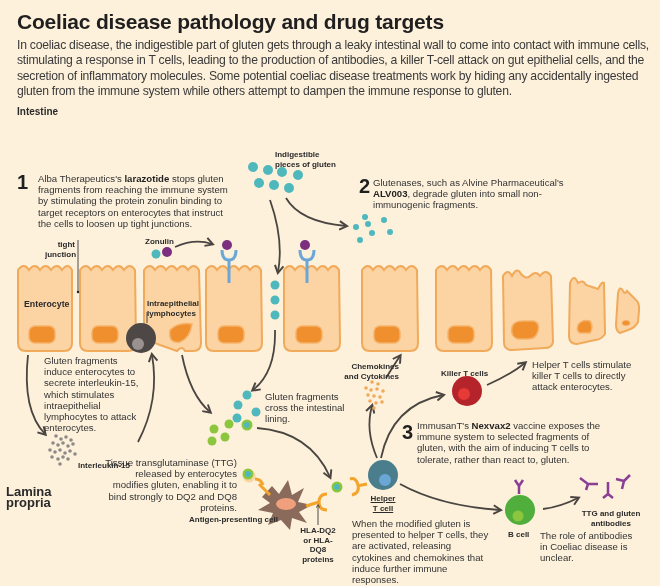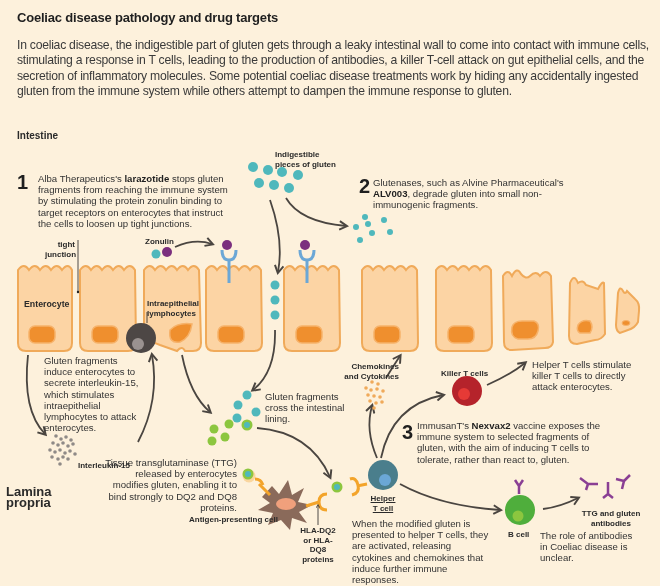--- a/index.html
+++ b/index.html
@@ -5,41 +5,41 @@
   html, body { margin: 0; padding: 0; }
   body {
     width: 660px; height: 586px; overflow: hidden;
     background: #fdf1dc;
     font-family: "Liberation Sans", sans-serif;
     color: #2b2b2b;
     position: relative;
   }
   .title {
     position: absolute; left: 17px; top: 10px;
-    font-size: 13px; font-weight: bold; color: #1f1f1f; letter-spacing: -0.2px;
+    font-size: 21px; font-weight: bold; color: #1f1f1f; letter-spacing: -0.2px;
   }
   .intro {
     position: absolute; left: 17px; top: 38px; width: 640px;
     font-size: 12.2px; line-height: 15.3px; color: #3a3a3a; letter-spacing: -0.25px;
   }
   .section-label {
     position: absolute; font-weight: bold; color: #2a2a2a;
   }
   .t { position: absolute; font-size: 9.6px; line-height: 11.2px; color: #333; }
   .lbl { position: absolute; font-size: 8px; line-height: 9.5px; font-weight: bold; color: #2a2a2a; }
   .num { position: absolute; font-size: 20px; font-weight: bold; color: #1f1f1f; line-height: 20px; }
   b { font-weight: bold; color: #1f1f1f; }
   svg.art { position: absolute; left: 0; top: 0; }
 </style>
 </head>
 <body>
 
 <div class="title">Coeliac disease pathology and drug targets</div>
 <div class="intro">In coeliac disease, the indigestible part of gluten gets through a leaky intestinal wall to come into contact with immune cells, stimulating a response in T cells, leading to the production of antibodies, a killer T-cell attack on gut epithelial cells, and the secretion of inflammatory molecules. Some potential coeliac disease treatments work by hiding any accidentally ingested gluten from the immune system while others attempt to dampen the immune response to gluten.</div>
-<div class="section-label" style="left:17px;top:106px;font-size:10px;margin-top:24px;">Intestine</div>
+<div class="section-label" style="left:17px;top:106px;font-size:10px;">Intestine</div>
 
 <svg class="art" width="660" height="586" viewBox="0 0 660 586">
   <defs>
     <marker id="ah" viewBox="0 0 10 10" refX="7" refY="5" markerWidth="6" markerHeight="6" orient="auto">
       <path d="M1,1 L8,5 L1,9" fill="none" stroke="#4a4540" stroke-width="1.8"></path>
     </marker>
   </defs>
 
   <g>
     <g>

